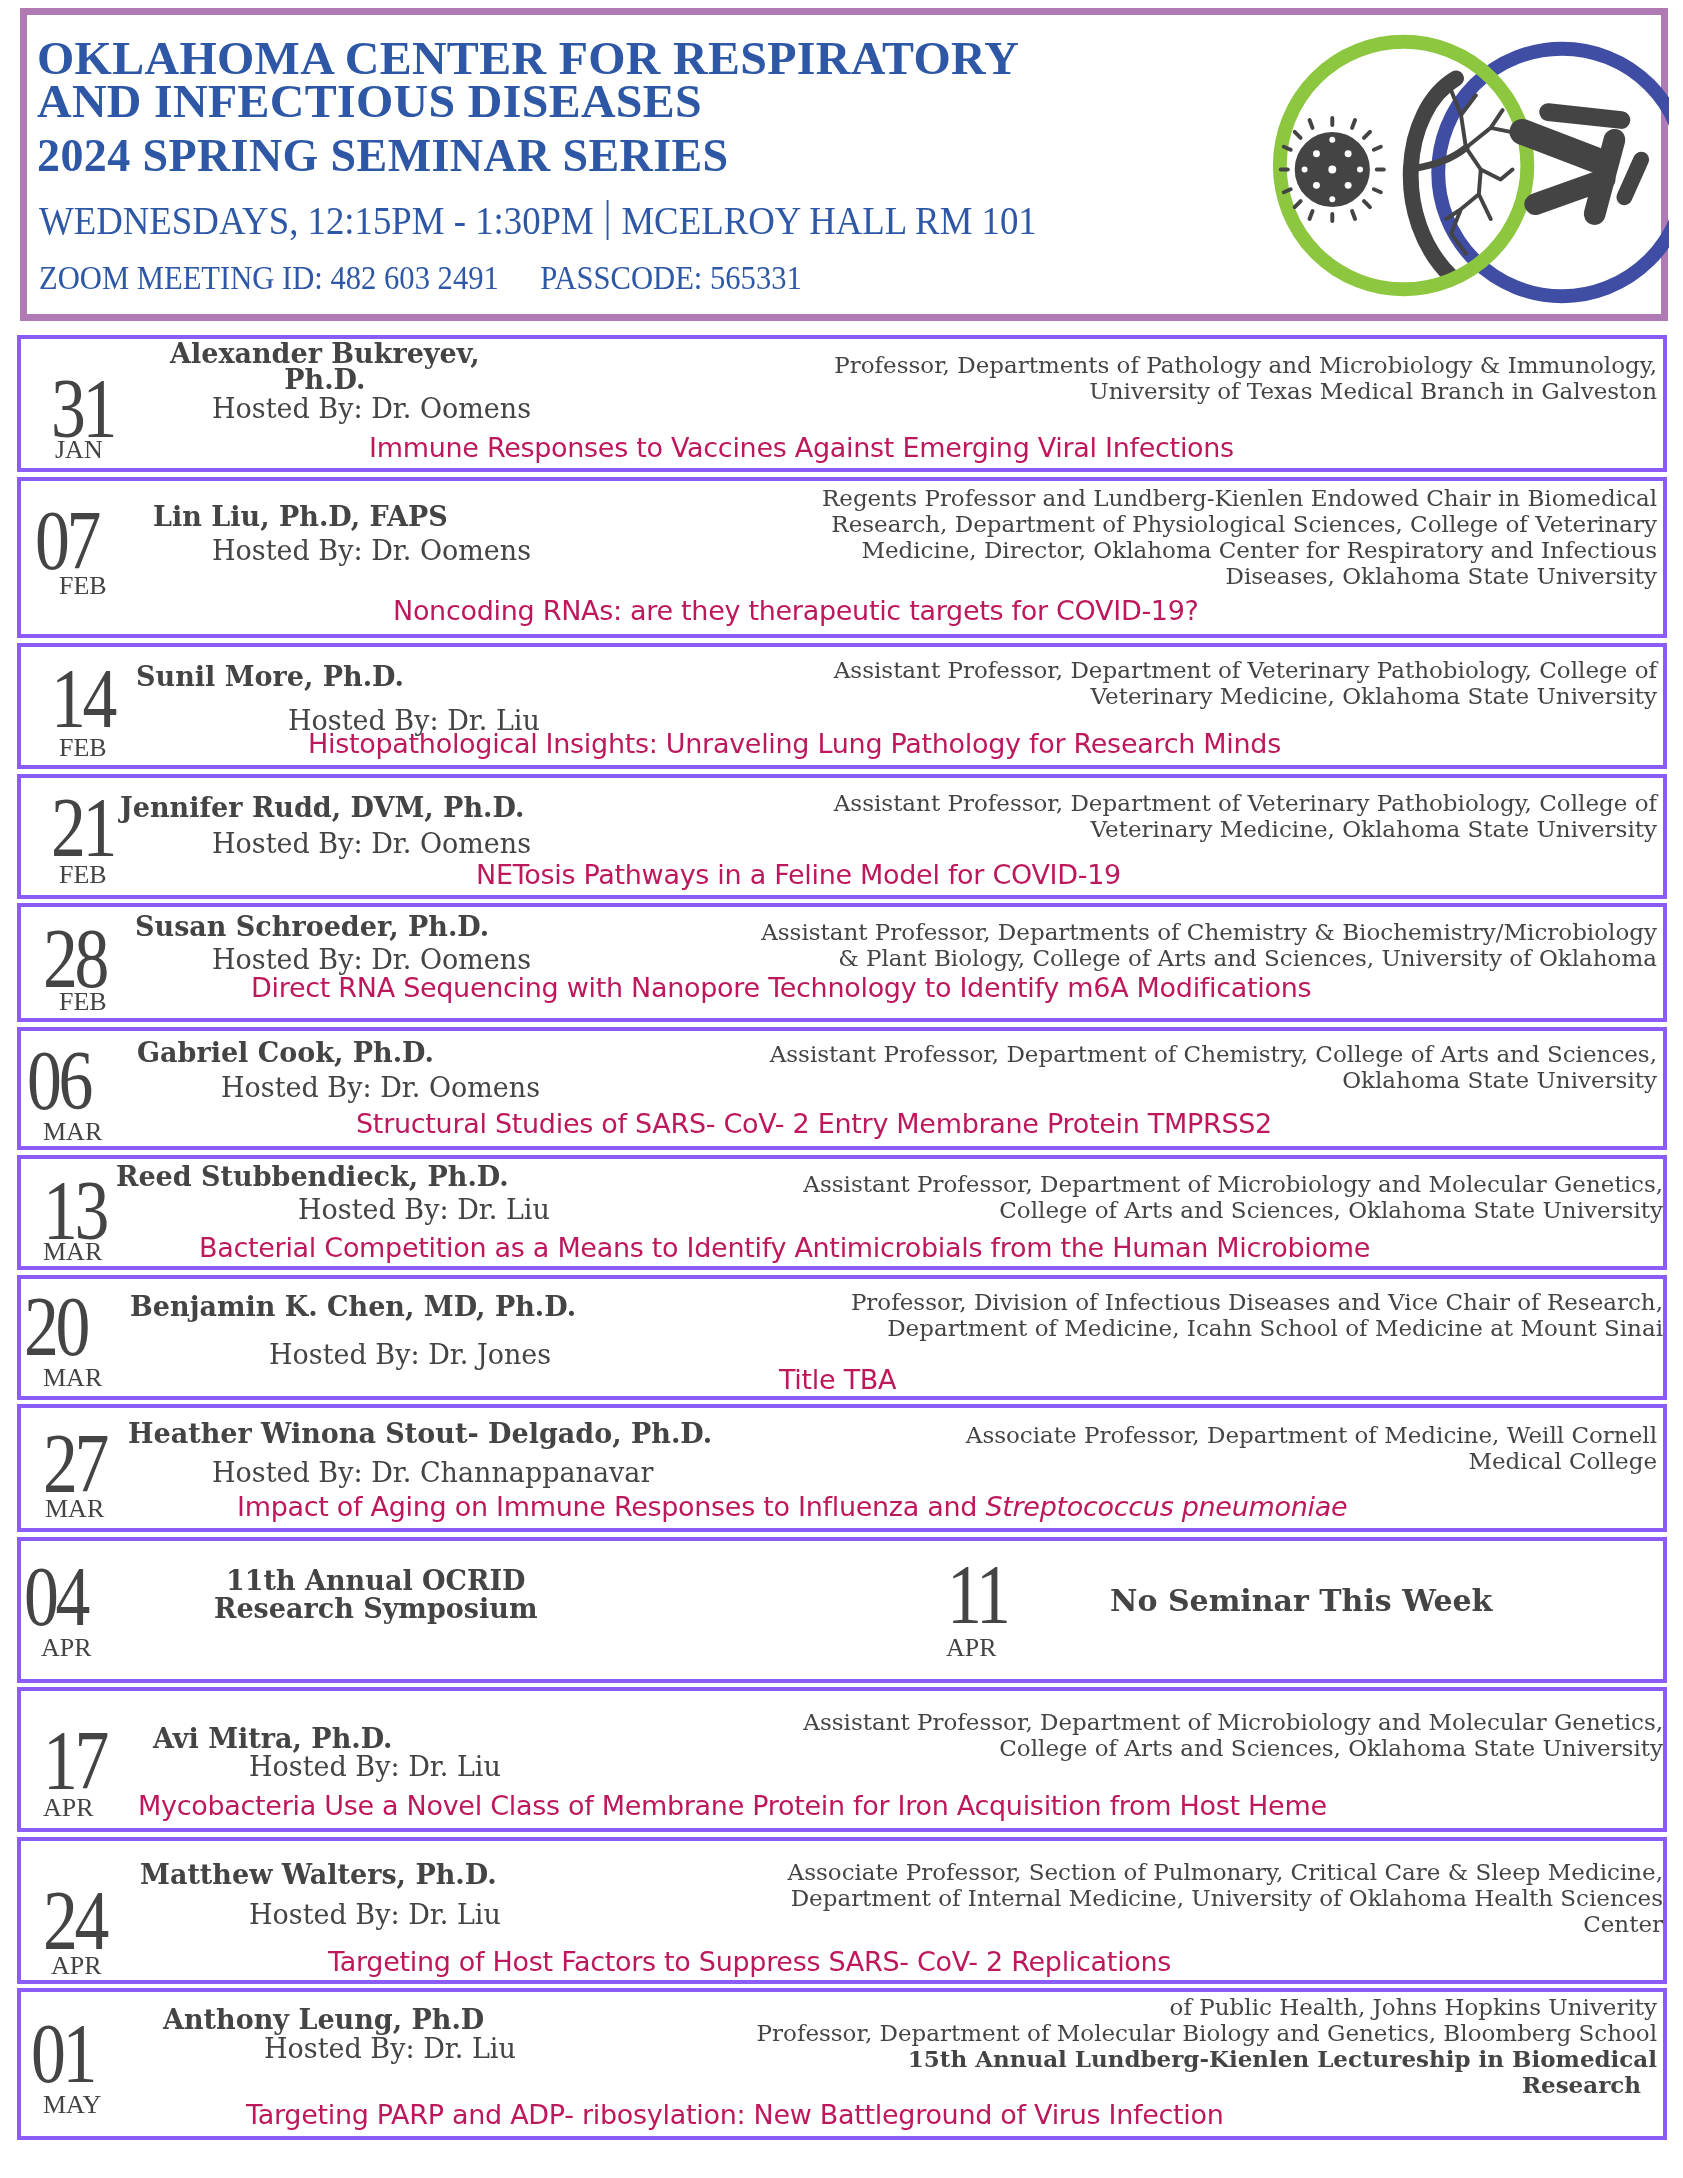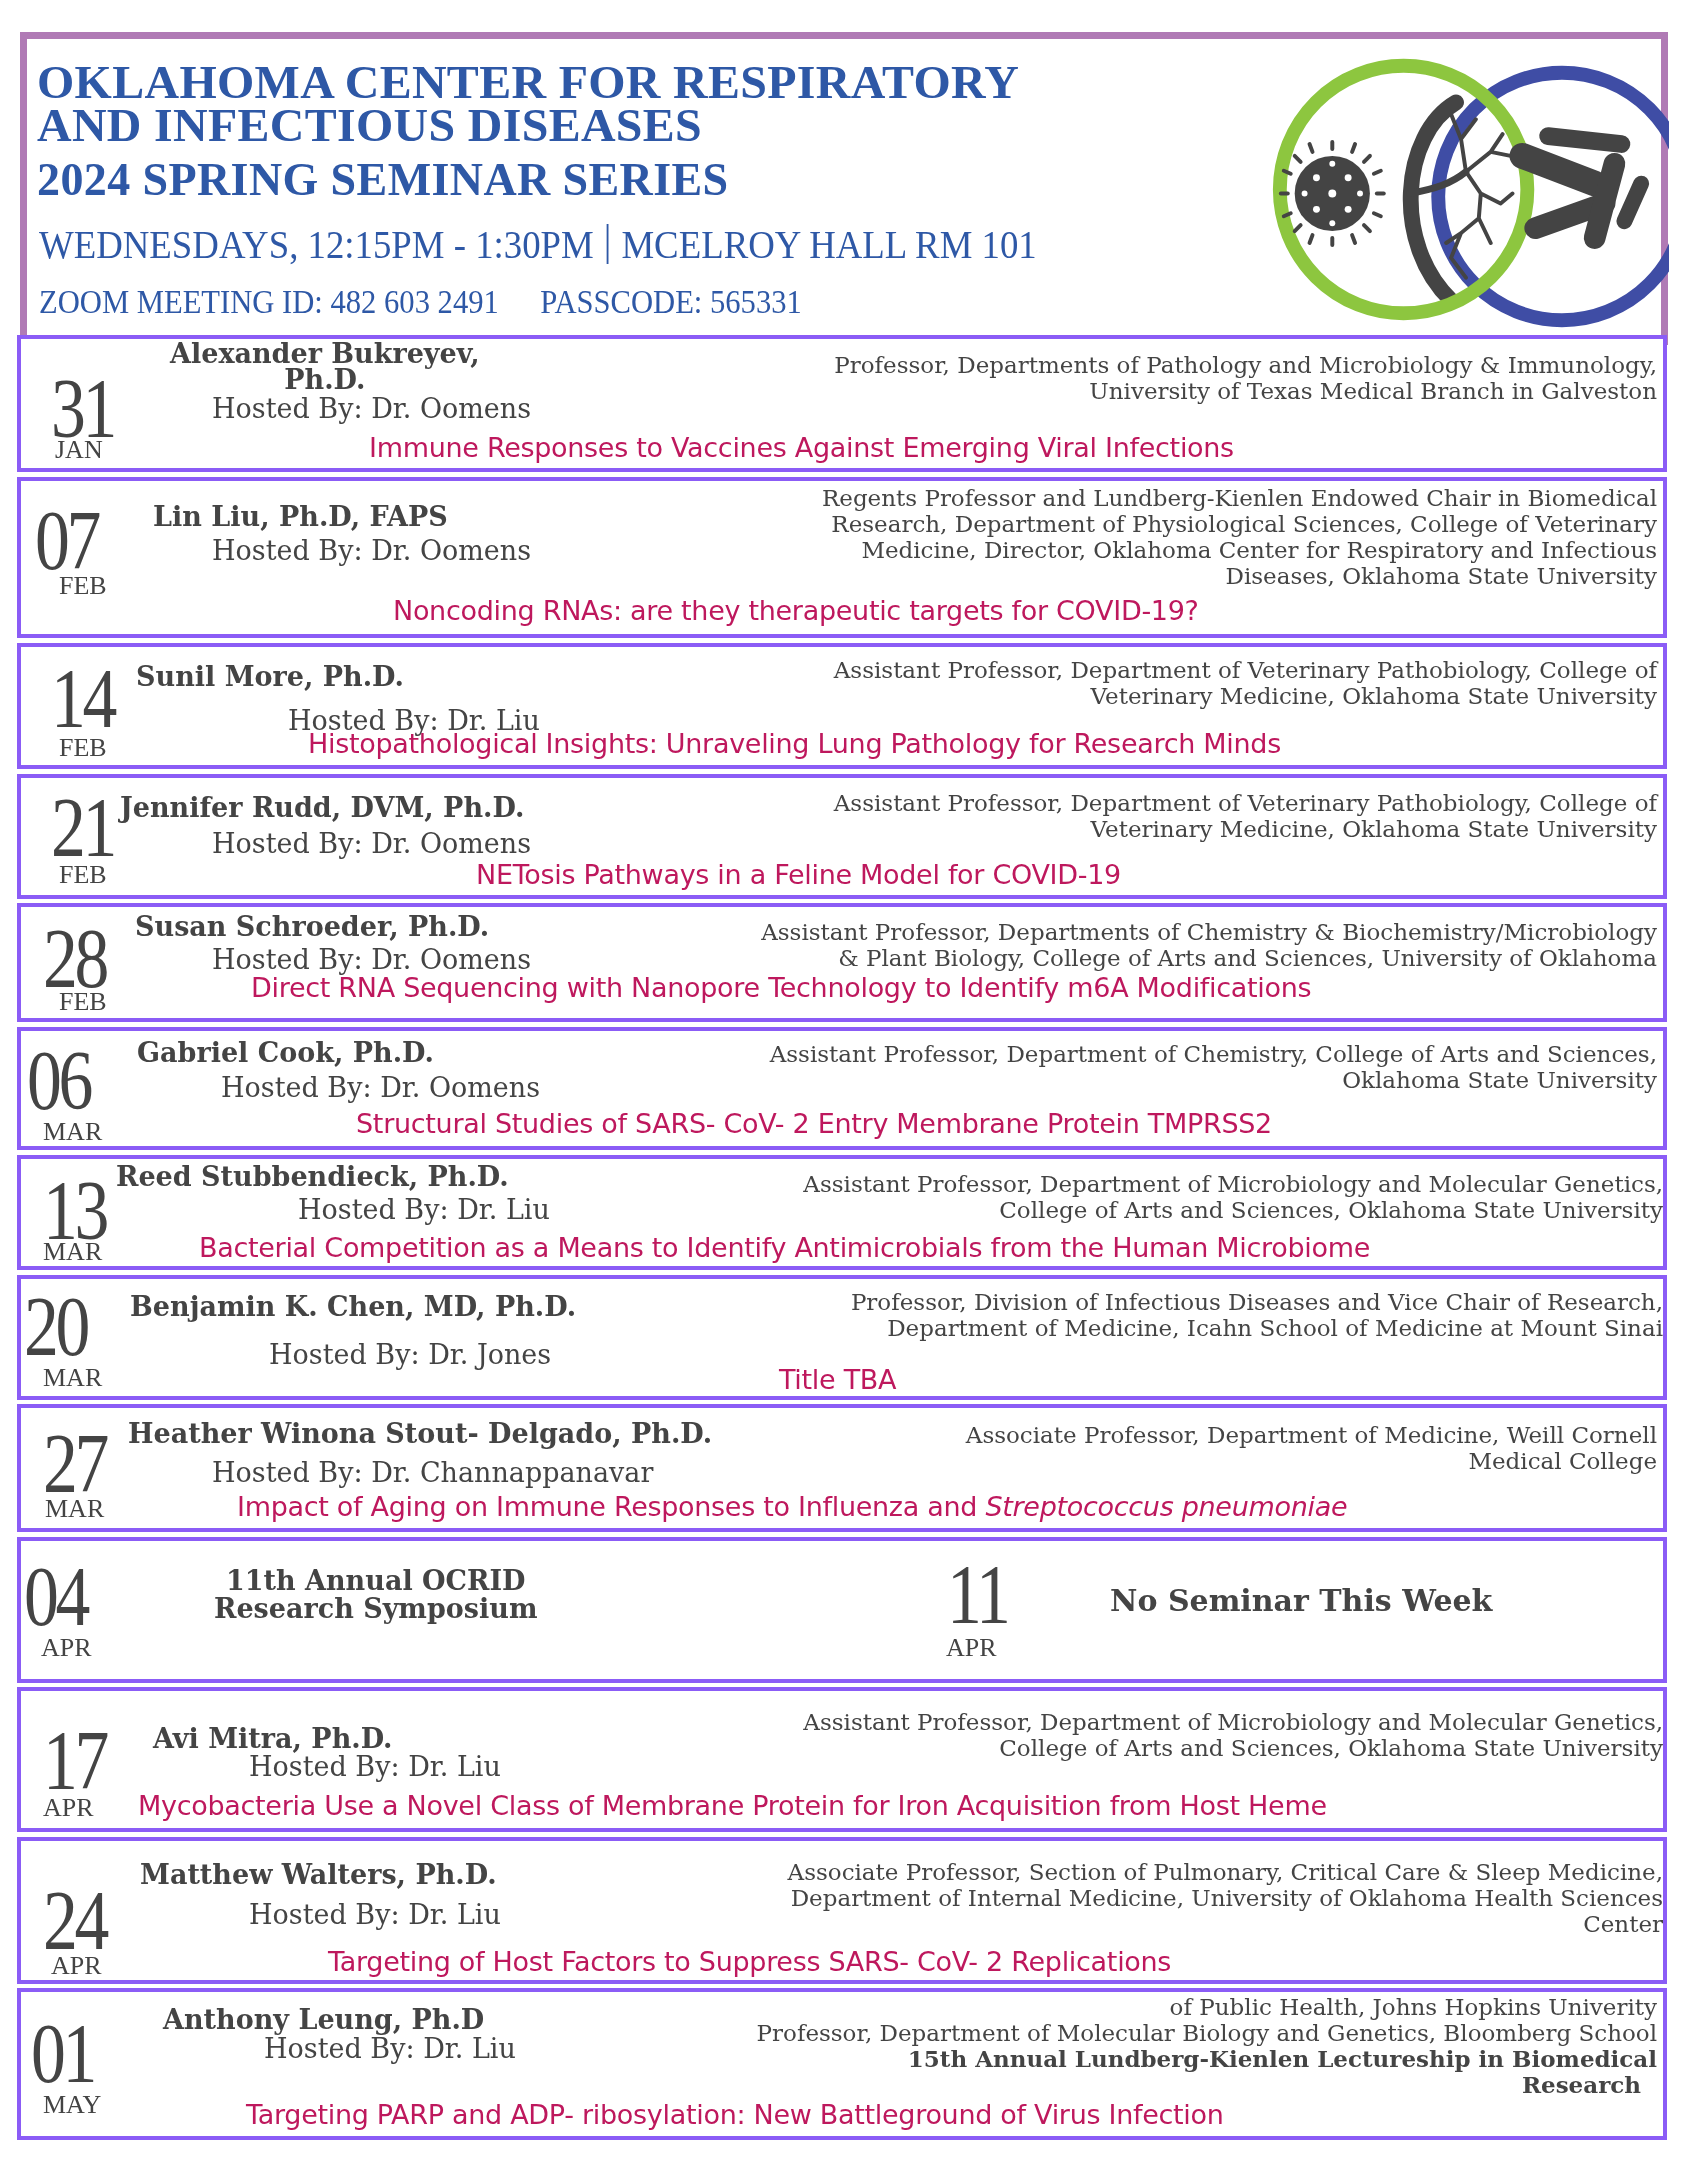--- a/index.html
+++ b/index.html
@@ -1,17 +1,17 @@
 <!DOCTYPE html>
 <html><head>
 <meta charset="utf-8">
 <style>
   html,body{margin:0;padding:0;background:#fff;}
   body{width:1683px;height:2178px;position:relative;overflow:hidden;font-family:"DejaVu Serif",serif;color:#444;}
-  .hdr{position:absolute;left:20px;top:32px;width:1634px;height:299px;border:7px solid #B07AB5;box-sizing:content-box;}
+  .hdr{position:absolute;left:20px;top:8px;width:1634px;height:299px;border:7px solid #B07AB5;box-sizing:content-box;}
   .hdr-title{position:absolute;left:10px;top:22px;font-family:"Liberation Serif",serif;font-weight:bold;color:#2E58A6;font-size:47px;line-height:43px;transform:scaleX(1.02);transform-origin:left;letter-spacing:0.3px;}
   .hdr-sub{position:absolute;left:10px;top:121px;font-family:"Liberation Serif",serif;font-weight:bold;color:#2E58A6;font-size:46px;line-height:40px;letter-spacing:0.4px;}
   .hdr-when{position:absolute;left:12px;top:184px;font-family:"Liberation Serif",serif;color:#2E58A6;font-size:40px;line-height:44px;transform:scaleX(0.92);transform-origin:left;white-space:nowrap;}
   .hdr-zoom{position:absolute;left:12px;top:243px;font-family:"Liberation Serif",serif;color:#2E58A6;font-size:34px;line-height:40px;transform:scaleX(0.9);transform-origin:left;white-space:nowrap;}
   .hdr-zoom span + span{margin-left:46px;}
   .sep{display:inline-block;width:2px;height:40px;background:#2E58A6;vertical-align:-6px;margin:0 14px;}
   .logo{position:absolute;left:1226px;top:6px;width:416px;height:297px;}
 
   .sched{position:absolute;left:17px;top:335px;width:1648px;height:1831px;}
   .row{position:absolute;left:0;width:1642px;border:4px solid #8b5cf6;background:#fff;box-sizing:content-box;}

